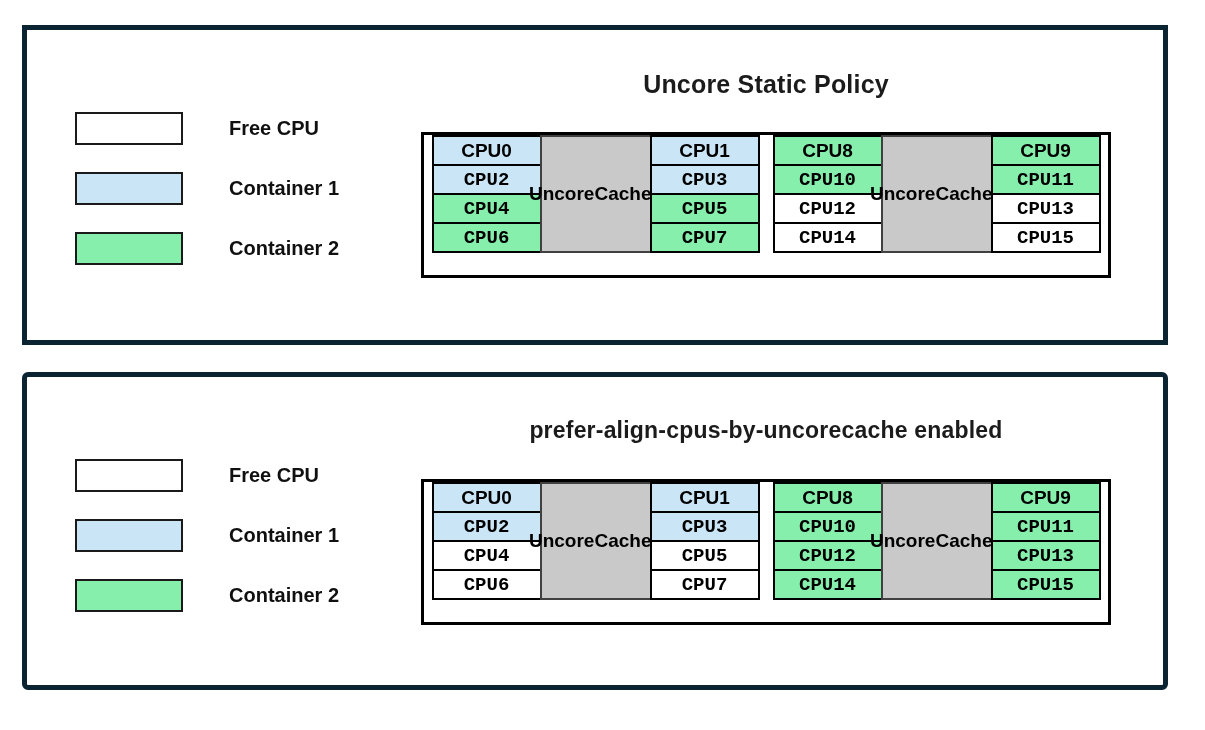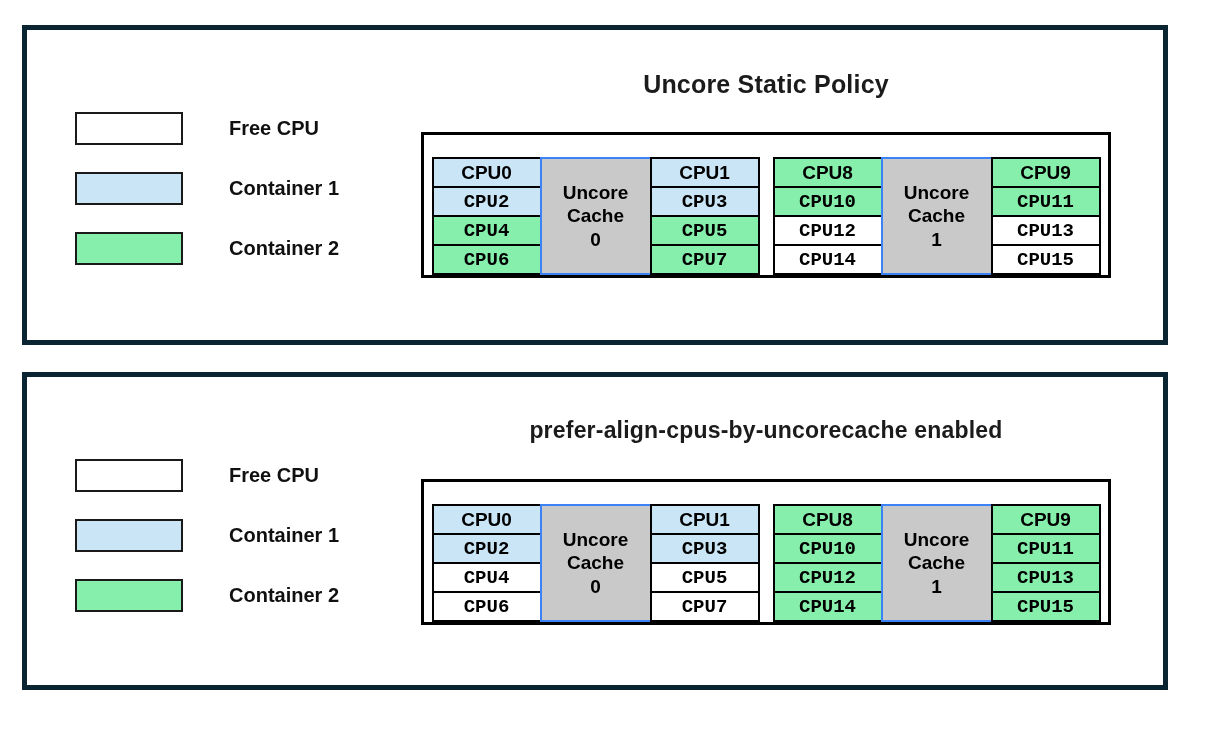--- a/index.html
+++ b/index.html
@@ -6,21 +6,21 @@
   body {
     width:1205px; height:730px; background:#ffffff;
     font-family:"Liberation Sans", sans-serif; position:relative;
     -webkit-font-smoothing:antialiased;
   }
   .panel {
     position:absolute; left:22px; width:1146px;
     background:#ffffff; border:5px solid #0a2431; box-sizing:border-box;
   }
   #panel-top    { top:25px;  height:320px; }
-  #panel-bottom { top:372px; height:318px; }
+  #panel-bottom { top:372px; height:318px;border-radius:6px; }
 
   .panel-title {
     position:absolute; left:394px; width:690px; top:40px;
     text-align:center; font-weight:bold; color:#1b1b1b; letter-spacing:0.2px;
   }
   #panel-top .panel-title    { font-size:25px; }
   #panel-bottom .panel-title { font-size:23px; }
 
   .legend {
     position:absolute; left:48px; top:82px;
@@ -31,34 +31,34 @@
     width:104px; height:29px; border:2px solid #1a1a1a; flex:0 0 auto;
   }
   .legend-label {
     margin-left:46px; font-size:20px; font-weight:bold; color:#101010;
     white-space:nowrap;
   }
 
   .diagram {
     position:absolute; left:394px; top:102px; width:690px; height:146px;
     border:3px solid #000; box-sizing:border-box; background:#ffffff;
-    display:flex; align-items:flex-end; justify-content:center; gap:13px;
+    display:flex; align-items:flex-start; justify-content:center; gap:13px;
   }
   .cache-group { display:flex; align-items:stretch; }
   .cpu-column { display:flex; flex-direction:column; width:110px; }
   .cpu-cell {
     box-sizing:border-box; height:31px; border:2px solid #000;
     display:flex; align-items:center; justify-content:center;
     font-size:19px; font-weight:bold; color:#000;
   }
   .cpu-cell + .cpu-cell { margin-top:-2px;font-family:Liberation Mono, monospace; }
   .cache-box {
     width:112px; margin-left:-2px; margin-right:-2px; box-sizing:border-box;
-    border:2px solid #3b82f6; background:#c9c9c9;
-    display:flex; flex-direction:column; align-items:center; justify-content:center;
+    border:2px solid #404040; background:#c9c9c9;
+    display:flex; flex-direction:row; align-items:center; justify-content:center;
     font-size:19px; font-weight:bold; color:#000; line-height:1.22;
     text-align:center;
   }
 
   [data-state="free"]       { background:#ffffff; }
   [data-state="container1"] { background:#cae6f6; }
   [data-state="container2"] { background:#86efac; }
 </style>
 </head>
 <body>

